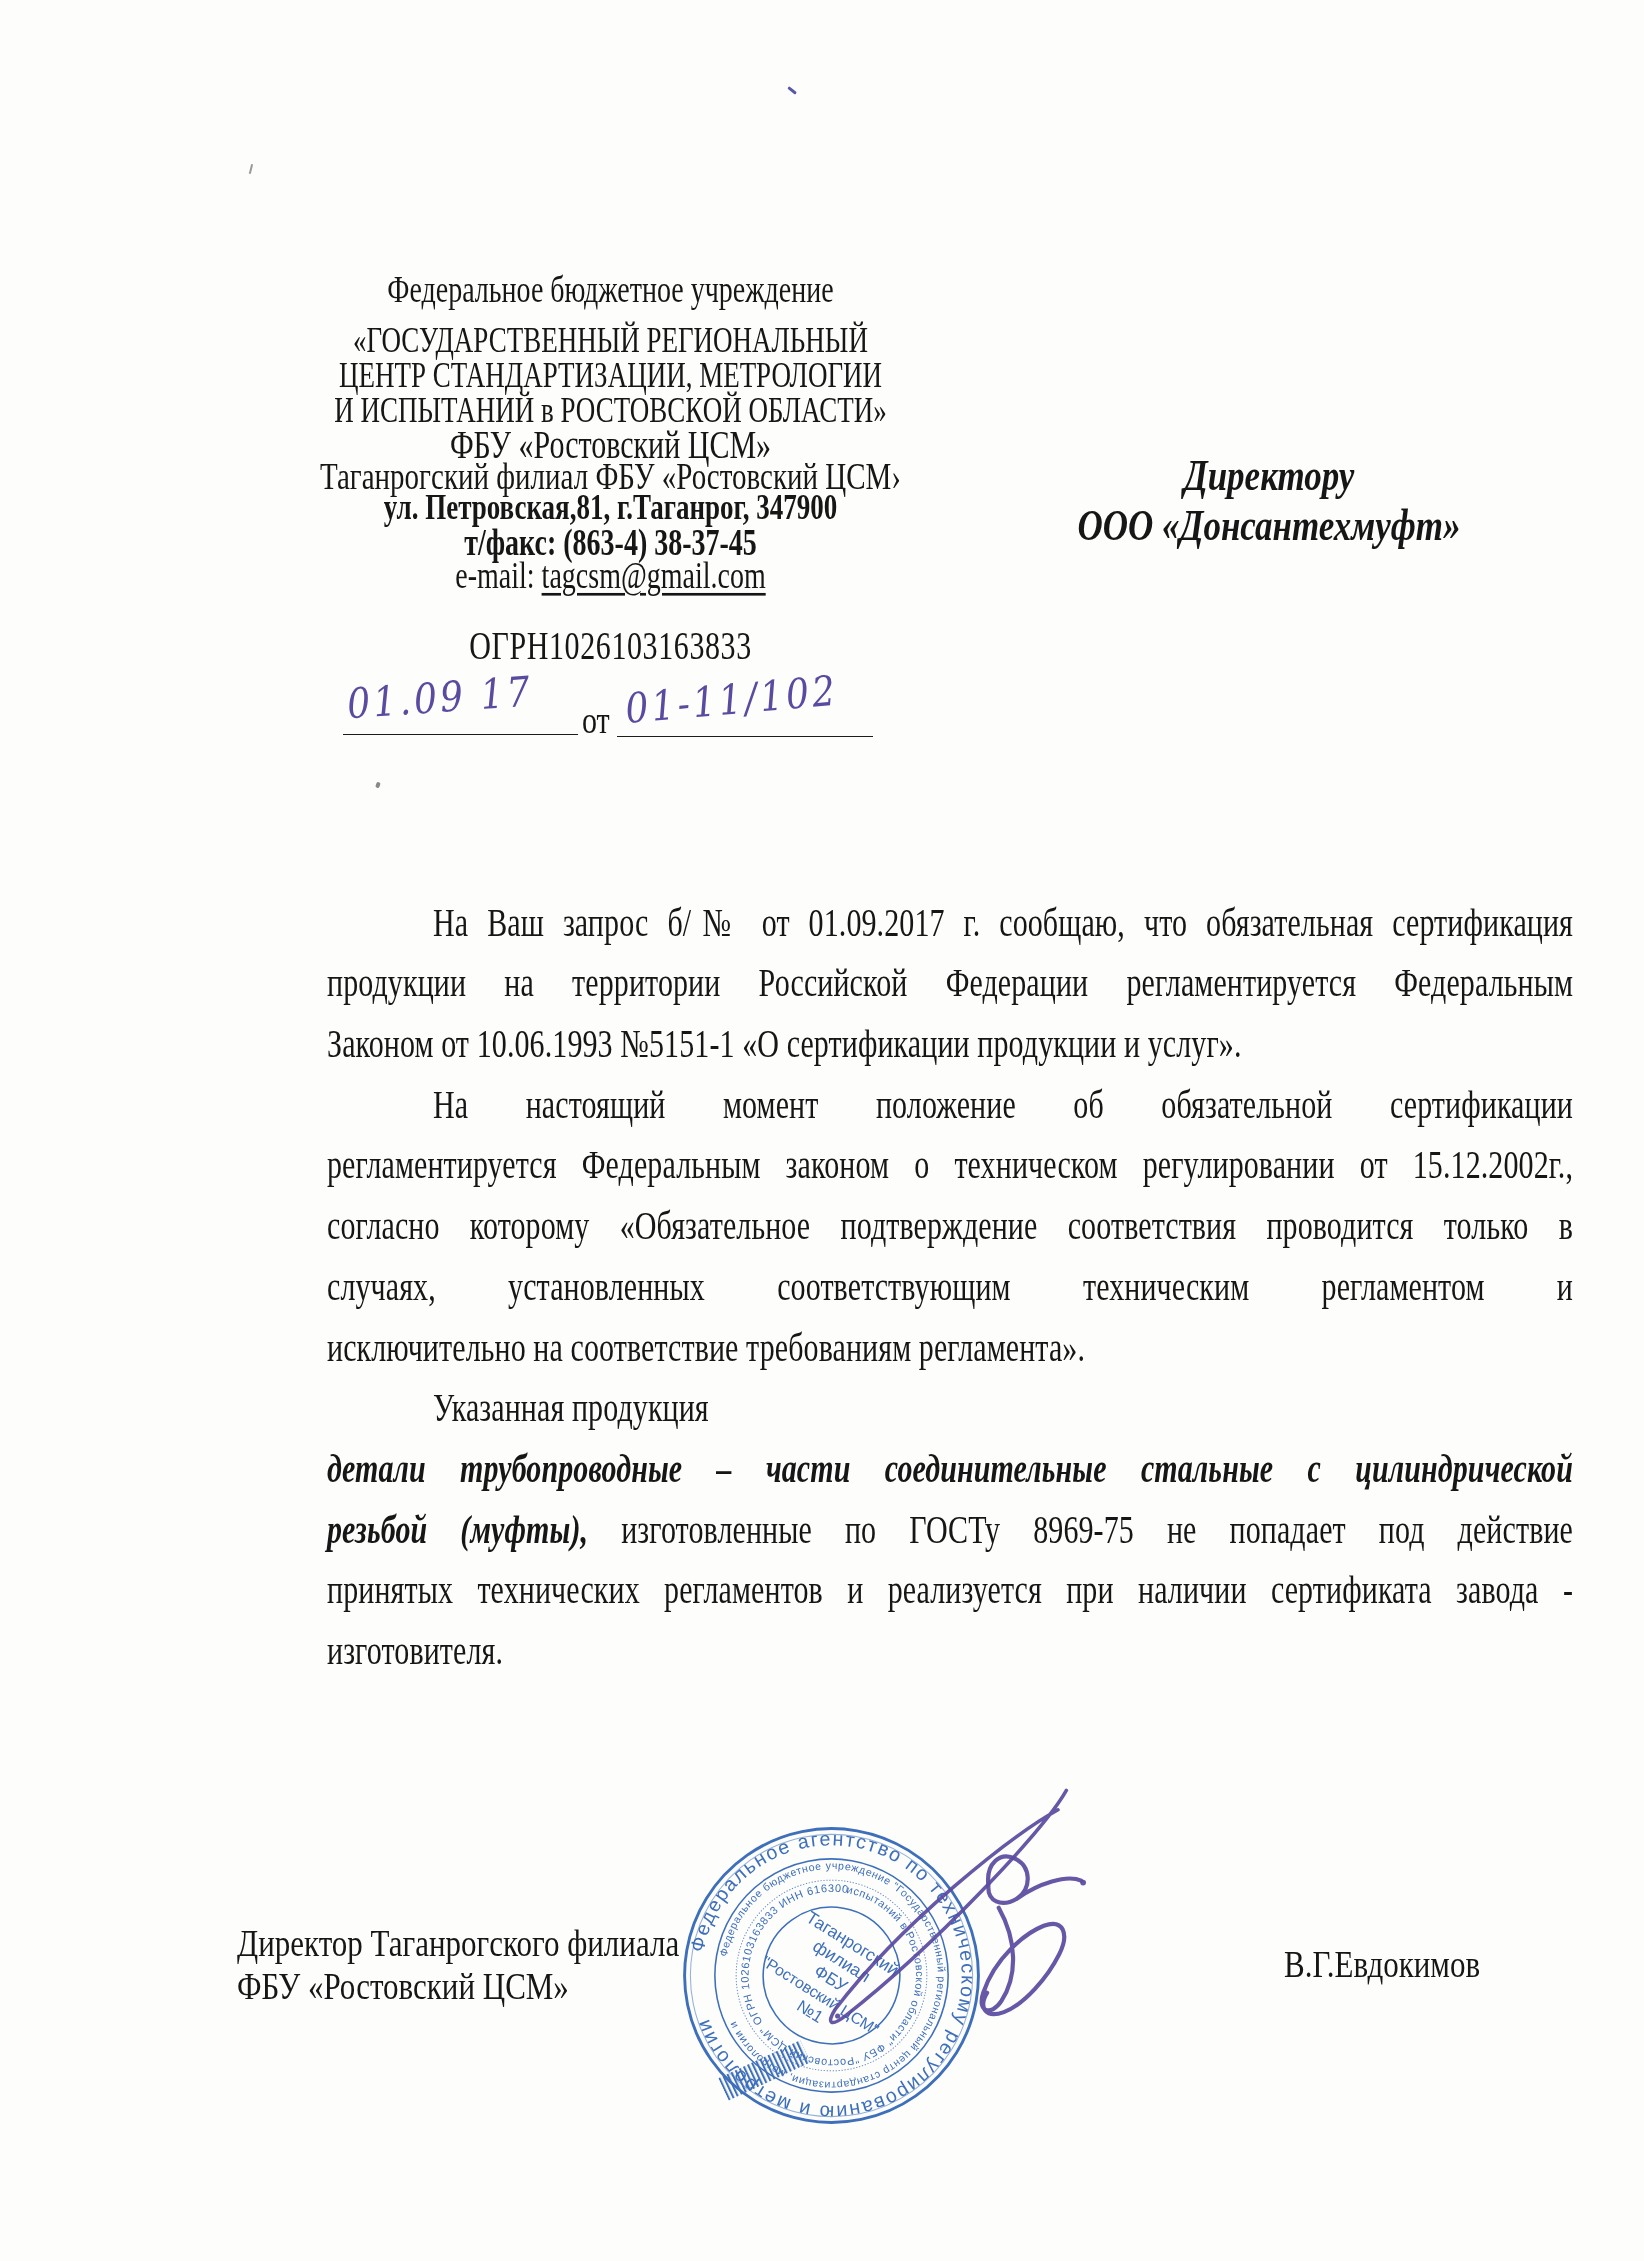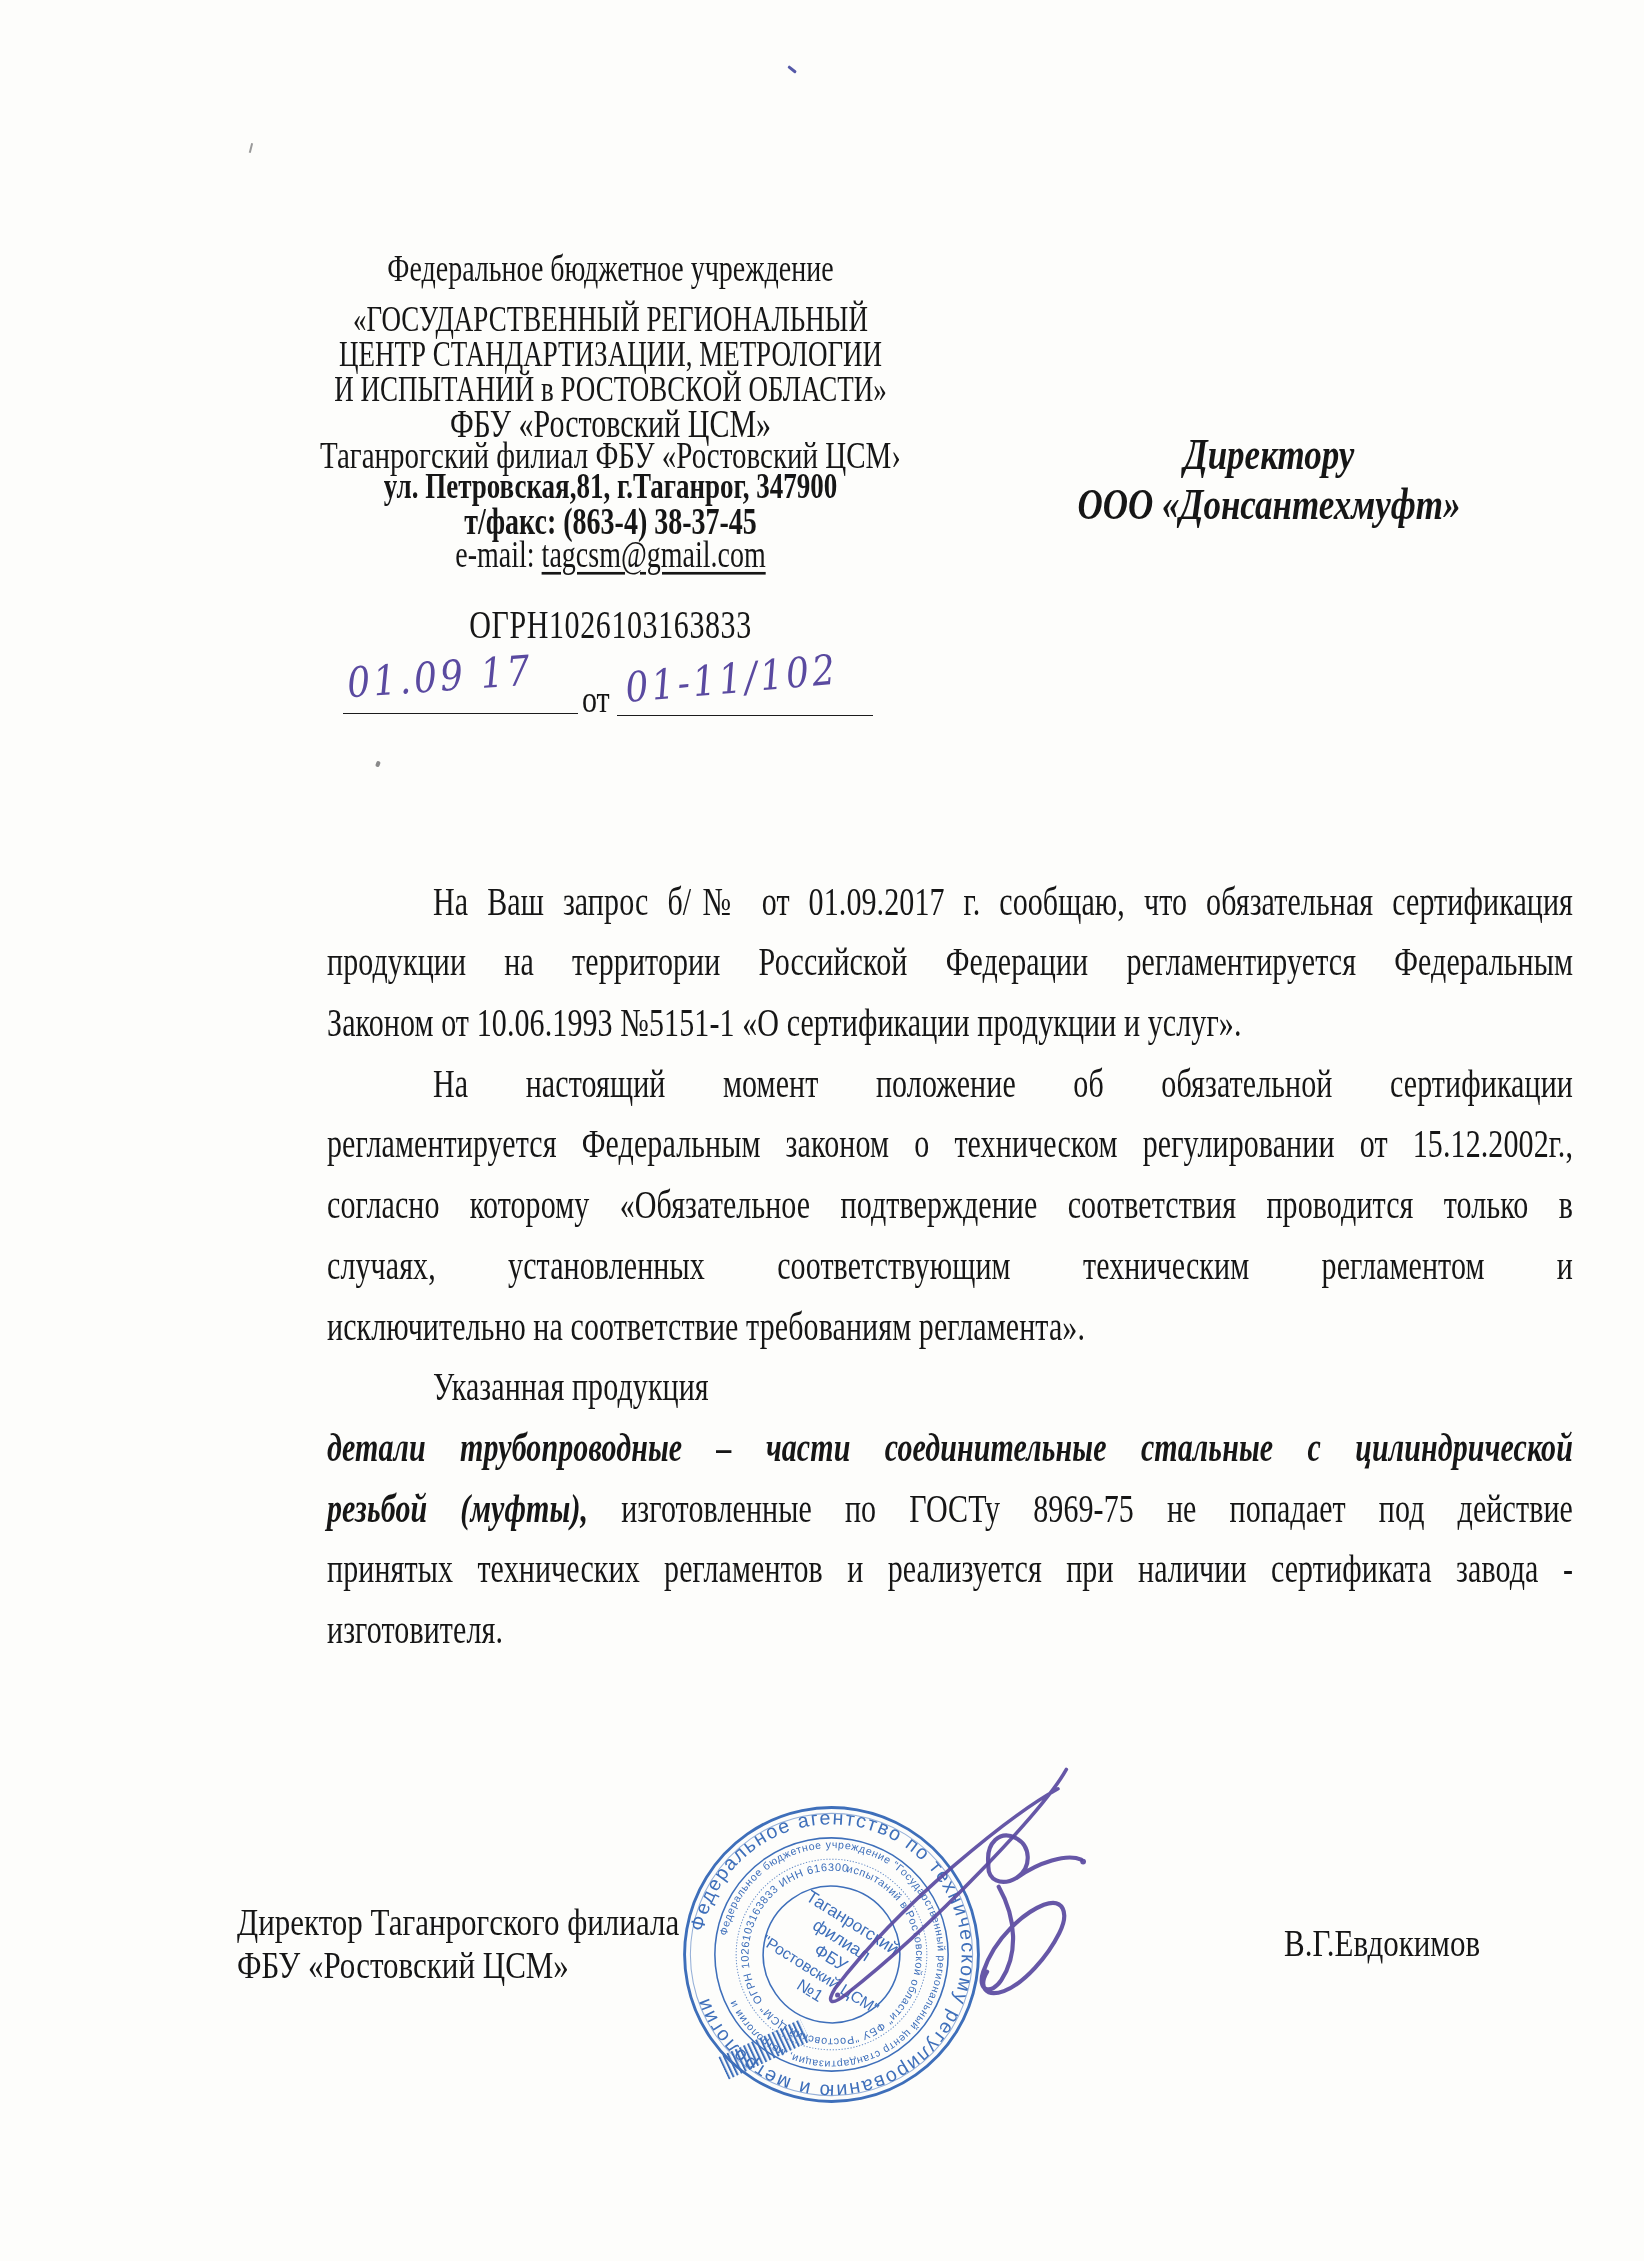--- a/index.html
+++ b/index.html
@@ -6,21 +6,21 @@
     --stamp-blue:#2e63b5;
     --ink:#5a4aa0;
     --text:#161616;
     --paper:#fdfdfb;
   }
   html,body{margin:0;padding:0;}
   body{
     width:1644px;height:2261px;position:relative;background:var(--paper);
     font-family:"Liberation Serif", serif;color:var(--text);overflow:hidden;
   }
-  .page{position:absolute;inset:0;}
+  .page{position:absolute;inset:0;margin-top:21px;}
   
   .stretch{transform:scaleY(1.32);transform-origin:top left;}
 
   
   .letterhead{position:absolute;left:293px;top:0;width:635px;height:651px;}
   .lh-line{position:absolute;left:0;width:100%;text-align:center;white-space:nowrap;
            transform:scaleY(1.32);transform-origin:top center;line-height:1.05;}
   .lh-type{top:249px;font-size:28px;}
   .lh-org0{top:301px;font-size:27px;}
   .lh-org1{top:336px;font-size:27px;}

